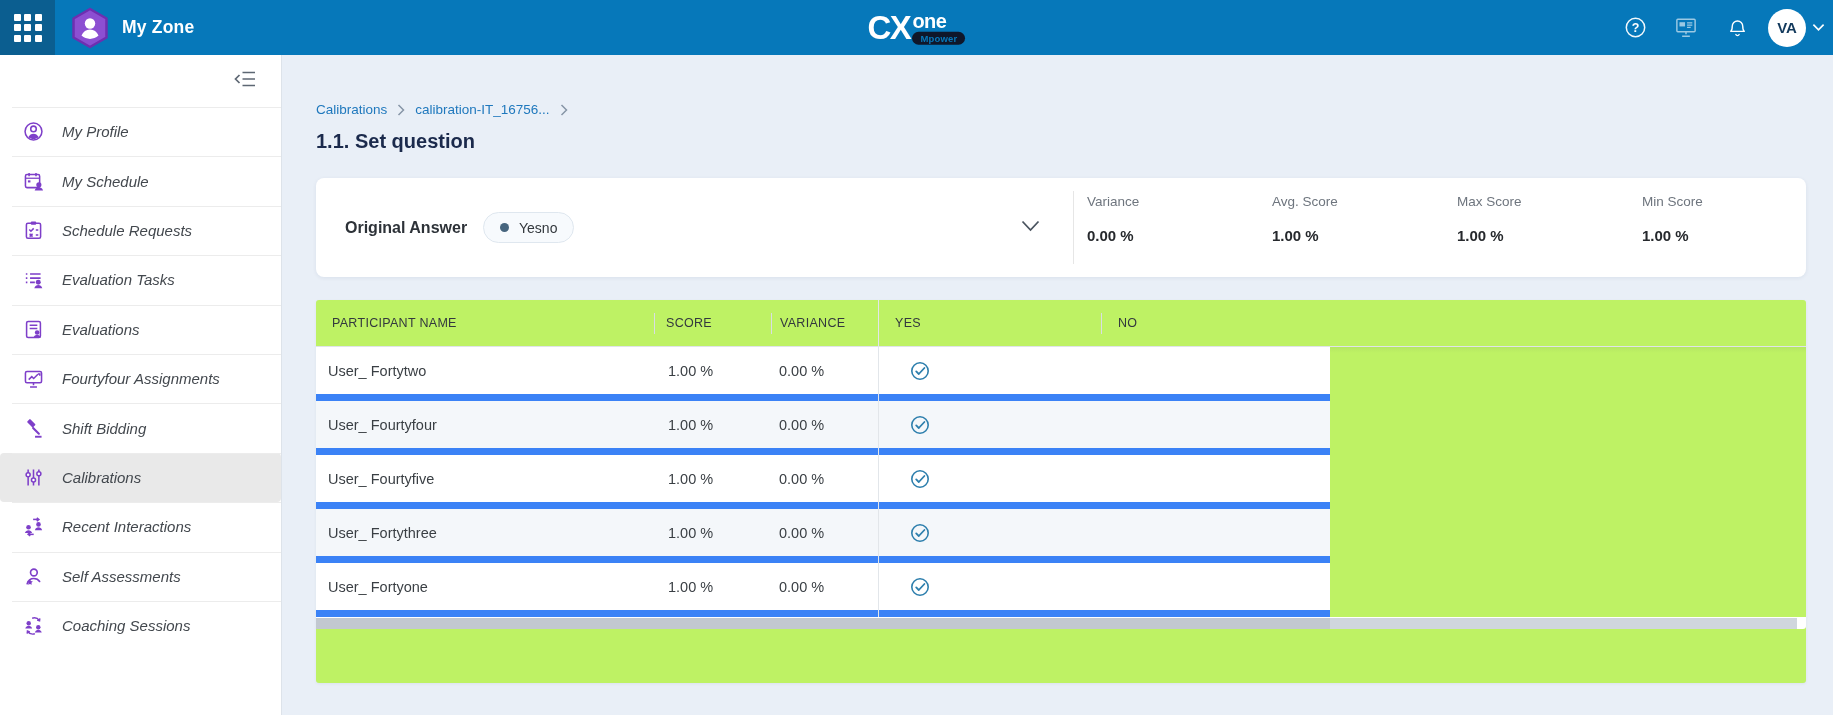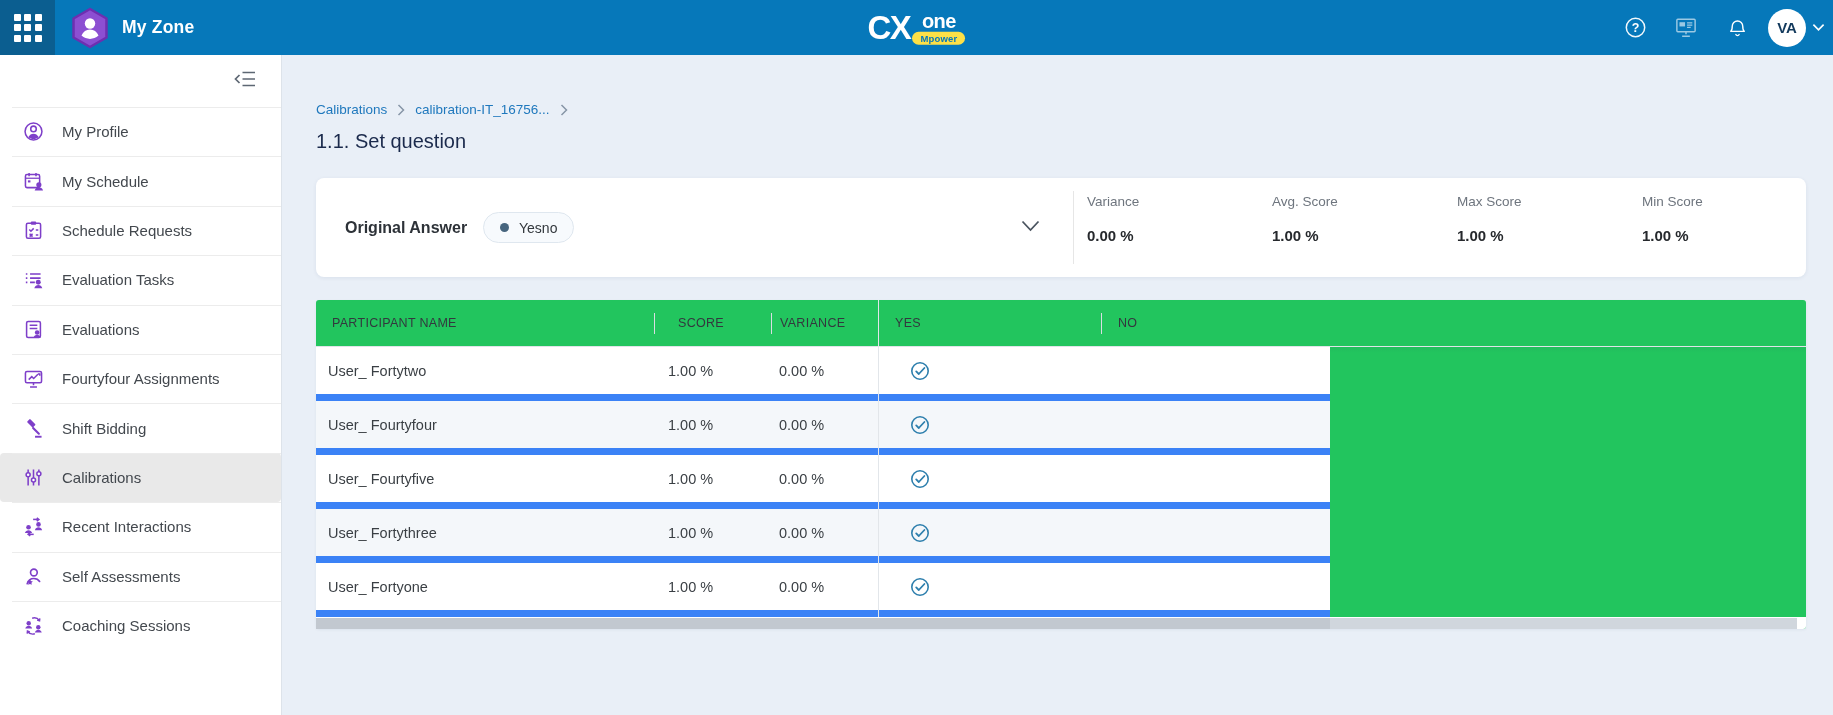--- a/index.html
+++ b/index.html
@@ -8,61 +8,61 @@
 
   
   .topbar{position:absolute;left:0;top:0;width:100%;height:55px;background:#0678ba;z-index:10;}
   .launcher{position:absolute;left:0;top:0;width:55px;height:55px;background:#0b5e90;display:flex;align-items:center;justify-content:center;cursor:pointer;}
   .grid-icon{display:grid;grid-template-columns:repeat(3,7px);grid-auto-rows:7px;gap:3.5px;}
   .grid-icon span{background:#fff;border-radius:1px;}
   .logo-hex{position:absolute;left:70px;top:7px;}
   .app-title{position:absolute;left:122px;top:0;height:55px;line-height:55px;color:#ffffff;font-size:17.5px;font-weight:700;letter-spacing:.2px;}
   .cx-logo{position:absolute;left:50%;top:50%;transform:translate(-50%,-50%);display:flex;align-items:center;color:#fff;}
   .cx-big{font-size:33px;font-weight:700;letter-spacing:-1.5px;line-height:1;}
-  .cx-right{display:flex;flex-direction:column;align-items:center;margin-left:2px;}
+  .cx-right{display:flex;flex-direction:column;align-items:flex-start;margin-left:2px;}
   .cx-one{font-size:20px;font-weight:700;line-height:1;letter-spacing:-.5px;}
-  .cx-badge{background:#fde047;color:#0678ba;font-size:9.5px;font-weight:700;padding:2px 8px;border-radius:9px;margin-top:1px;letter-spacing:.2px;line-height:1;}
+  .cx-badge{background:#0f172a;color:#0678ba;font-size:9.5px;font-weight:700;padding:2px 8px;border-radius:9px;margin-top:1px;letter-spacing:.2px;line-height:1;}
   .topbar-right{position:absolute;right:8px;top:0;height:55px;display:flex;align-items:center;}
   .tb-btn{width:24px;height:24px;display:flex;align-items:center;justify-content:center;margin-left:27px;cursor:pointer;}
   .avatar{width:38px;height:38px;border-radius:50%;background:#fff;color:#12395c;font-weight:700;font-size:15px;display:flex;align-items:center;justify-content:center;margin-left:19px;cursor:pointer;}
   .avatar-chevron{margin-left:6px;cursor:pointer;display:flex;align-items:center;}
 
   
-  .sidebar{position:absolute;left:0;top:55px;width:282px;height:660px;background:#fff;border-right:1px solid #dde3ea;box-sizing:border-box;z-index:5;}
+  .sidebar{position:absolute;left:0;top:55px;width:282px;height:660px;background:#fff;border-right:1px solid #dde3ea;box-sizing:border-box;z-index:5;font-style:italic;}
   .sidebar-header{position:relative;height:52px;}
   .collapse-btn{position:absolute;right:24px;top:13px;width:24px;height:22px;display:flex;align-items:center;justify-content:center;cursor:pointer;}
   .side-item{position:relative;height:49.4px;display:flex;align-items:center;padding-left:21px;gap:17px;font-size:15px;color:#43484e;cursor:pointer;box-sizing:border-box;}
   .side-item::before{content:'';position:absolute;left:12px;right:0;top:0;height:1px;background:#ececec;}
   .side-item.selected{background:#e9e9e9;border-radius:4px;}
   .side-icon{width:24px;height:24px;display:flex;align-items:center;justify-content:center;flex:none;}
   .sic{width:23px;height:23px;display:block;}
 
   
   .breadcrumb{position:absolute;left:316px;top:102px;display:flex;align-items:center;gap:10px;font-size:13.5px;}
   .crumb{color:#1f78bd;cursor:pointer;}
   .crumb-sep{display:flex;align-items:center;}
-  .page-title{position:absolute;left:316px;top:130px;font-size:20px;font-weight:400;color:#1b2a4c;}
+  .page-title{position:absolute;left:316px;top:130px;font-size:20px;font-weight:700;color:#1b2a4c;}
 
   
   .answer-panel{position:absolute;left:316px;top:178px;width:1490px;height:99px;background:#fff;border-radius:8px;box-shadow:0 1px 4px rgba(21,43,90,.07);}
   .oa-label{position:absolute;left:29px;top:0;height:86px;line-height:99px;font-size:16px;font-weight:700;color:#2d3238;}
   .answer-chip{position:absolute;left:167px;top:34px;height:31px;border:1px solid #dfe7ef;background:#f7fafd;border-radius:16px;display:flex;align-items:center;gap:10px;padding:0 16px;font-size:14px;color:#33383d;box-sizing:border-box;cursor:pointer;}
   .chip-dot{width:9px;height:9px;border-radius:50%;background:#47657e;flex:none;}
   .panel-chevron{position:absolute;left:702px;top:36px;width:24px;height:24px;display:flex;align-items:center;justify-content:center;cursor:pointer;}
   .panel-divider{position:absolute;left:757px;top:13px;width:1px;height:73px;background:#e6e6e6;}
   .stats{position:absolute;left:771px;top:0;height:99px;display:flex;}
   .stat{width:185px;padding-top:16px;box-sizing:border-box;}
   .stat-label{font-size:13.5px;color:#6e757e;height:17px;}
   .stat-value{margin-top:16px;font-size:15px;font-weight:700;color:#26292d;}
 
   
-  .table-card{position:absolute;left:316px;top:300px;width:1490px;height:329px;background:#22c55e;border-radius:3px;box-shadow:0 1px 3px rgba(21,43,90,.06);}
+  .table-card{position:absolute;left:316px;top:300px;width:1490px;height:383px;background:#bef264;border-radius:3px;box-shadow:0 1px 3px rgba(21,43,90,.06);}
   .thead{position:relative;height:47px;border-bottom:1px solid #e0e4e9;box-sizing:border-box;}
   .hcell{position:absolute;top:50%;transform:translateY(-50%);font-size:12.5px;color:#33383e;letter-spacing:.3px;white-space:nowrap;}
-  .hc0{left:16px;} .hc1{left:362px;} .hc2{left:464px;} .hc3{left:579px;} .hc4{left:802px;}
+  .hc0{left:16px;} .hc1{left:350px;} .hc2{left:464px;} .hc3{left:579px;} .hc4{left:802px;}
   .hdiv{position:absolute;top:13px;width:1px;height:21px;background:#d9dde2;}
   .hd1{left:338px;} .hd2{left:455px;} .hd3{left:785px;}
   .col-border{position:absolute;left:562px;top:0;width:1px;height:317px;background:#e2e6ea;z-index:3;}
   .header-shadow{position:absolute;left:0;top:47px;right:0;height:6px;background:linear-gradient(rgba(40,60,90,.06),rgba(40,60,90,0));}
   .tbody{position:relative;}
   .trow{position:relative;width:1014px;height:54px;border-bottom:7px solid #3b82f6;box-sizing:border-box;background:#fff;}
   .trow:nth-child(even){background:#f4f7fa;}
   .cell{position:absolute;top:50%;transform:translateY(-50%);font-size:14.5px;color:#3a3f44;white-space:nowrap;}
   .cell.name{left:12px;} .cell.score{left:352px;} .cell.variance{left:463px;}
   .cell.yes{left:594px;height:20px;} .cell.no{left:802px;}

